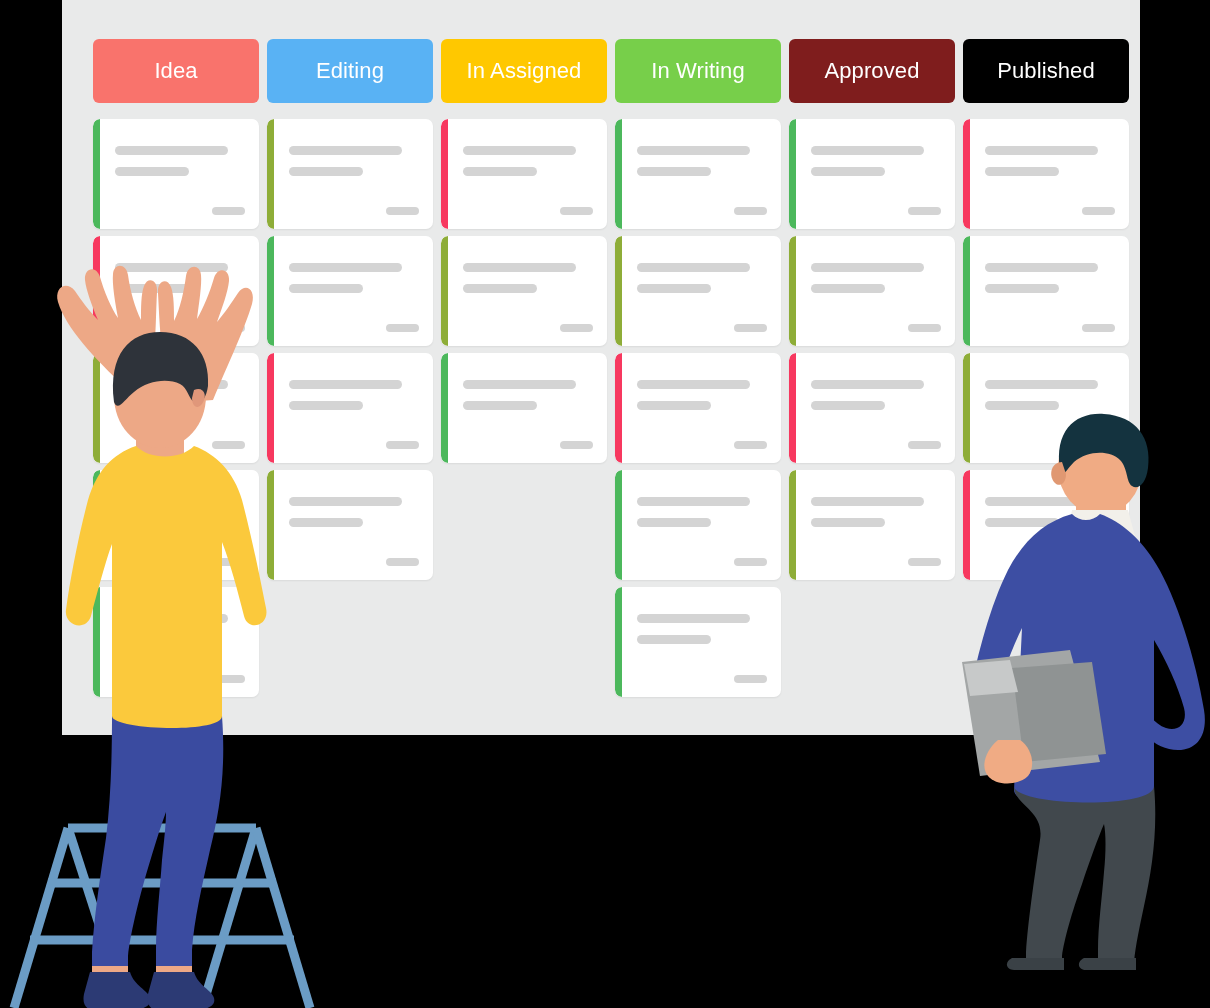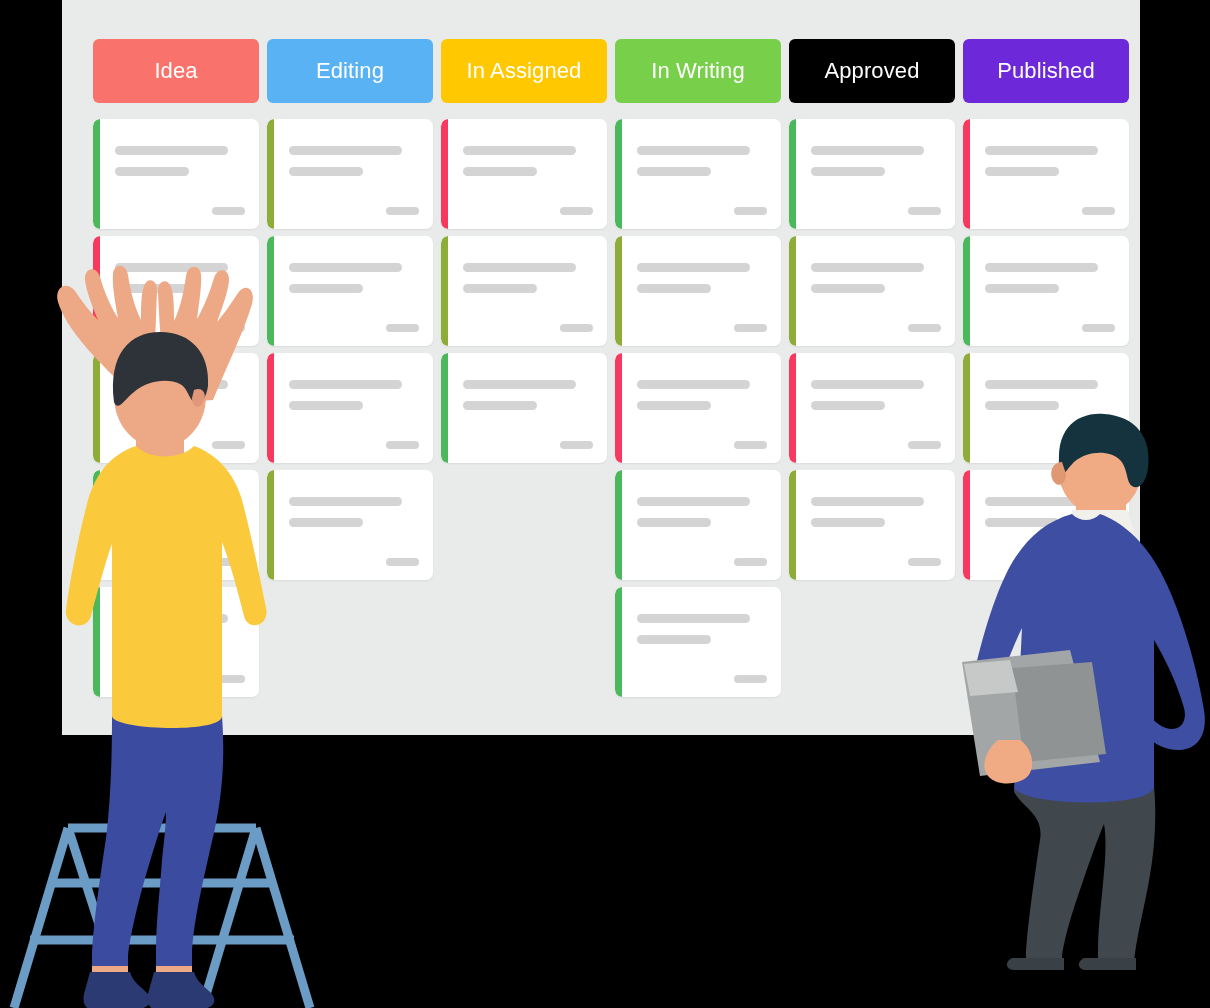--- a/index.html
+++ b/index.html
@@ -61,24 +61,24 @@
         </div>
         <div class="col-header" style="left: 205px; background: rgb(89, 178, 244);">
           <span>Editing</span>
         </div>
         <div class="col-header" style="left: 379px; background: rgb(255, 200, 0);">
           <span>In Assigned</span>
         </div>
         <div class="col-header" style="left: 553px; background: rgb(119, 207, 74);">
           <span>In Writing</span>
         </div>
-        <div class="col-header" style="left: 727px; background: #000000;">
+        <div class="col-header" style="left: 727px; background: #7f1d1d;">
           <span>Approved</span>
         </div>
-        <div class="col-header" style="left: 901px; background: #6d28d9;">
+        <div class="col-header" style="left: 901px; background: #000000;">
           <span>Published</span>
         </div>
       </div>
     <div id="cards-layer">
         <div class="card" style="left: 31px; top: 119px; height: 110px;">
           <div class="accent" style="background: rgb(76, 184, 92);"></div>
           <div class="line l1"></div>
           <div class="line l2"></div>
           <div class="tag"></div>
         </div>

